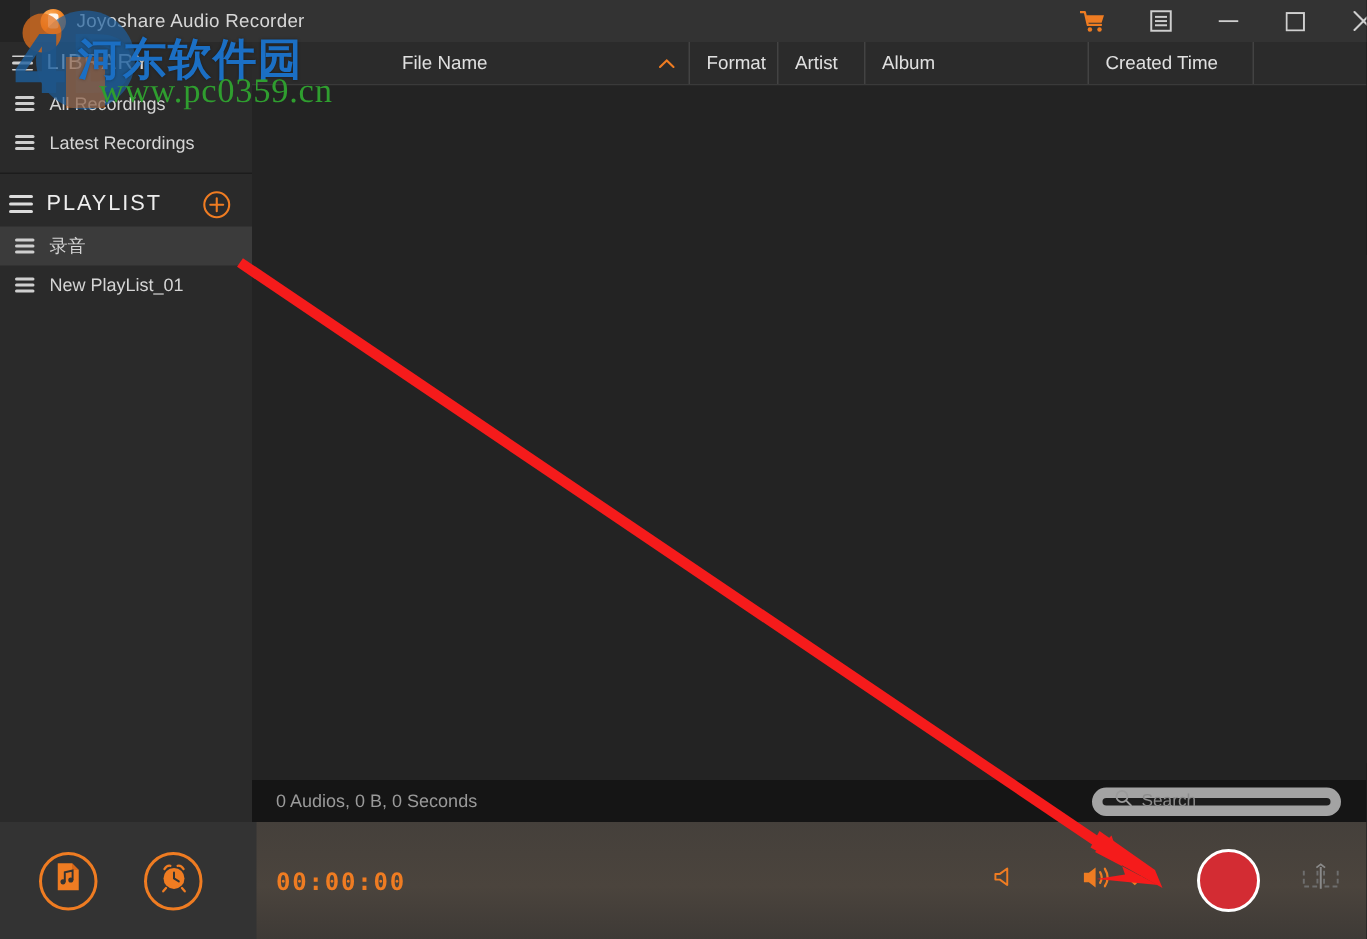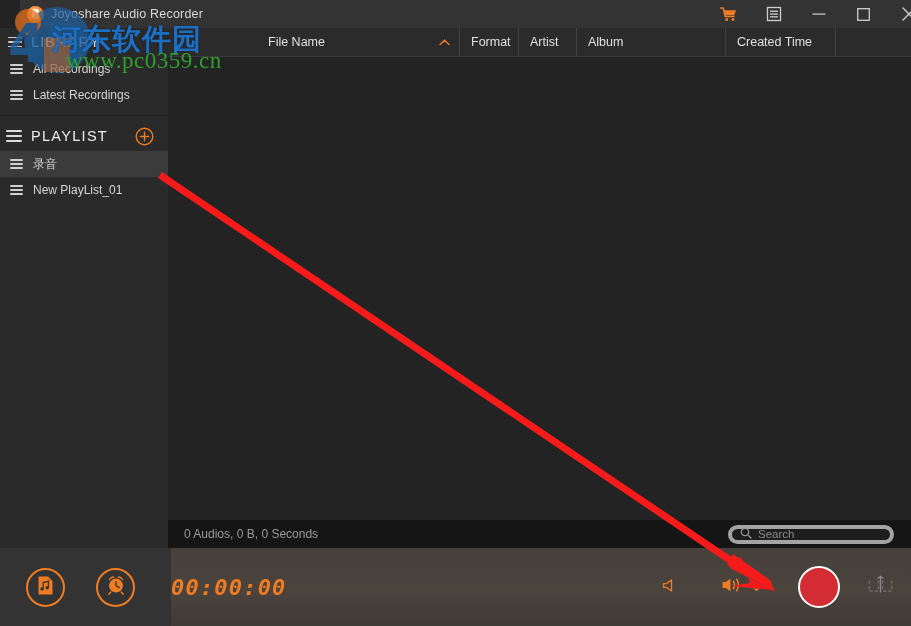--- a/index.html
+++ b/index.html
@@ -140,21 +140,21 @@
     background: #151515;
     display: flex; align-items: center;
   }
   .status-text {
     color: #9a9a9a; font-size: 12px; margin-left: 16px;
     white-space: nowrap;
   }
   .search-box {
     margin-left: auto; margin-right: 17px;
     width: 166px; height: 19px;
-    border: 4px solid #a3a3a3; border-radius: 10px;
+    border: 7px solid #a3a3a3; border-radius: 10px;
     background: #1d1d1d;
     display: flex; align-items: center;
     padding-left: 8px;
   }
   .search-box input {
     background: transparent; border: 0; outline: 0;
     color: #b5b5b5; font-size: 11.5px;
     font-family: inherit;
     margin-left: 6px; width: 125px;
   }
@@ -185,23 +185,24 @@
   }
   .round-btn {
     width: 39px; height: 39px; border-radius: 50%;
     border: 2px solid #ef7c22;
     display: flex; align-items: center; justify-content: center;
     flex: none;
   }
   .round-btn:first-of-type { margin-left: 26px; }
   .round-btn + .round-btn { margin-left: 31px; }
   .timer {
-    color: #ef7c22; font-size: 22px; letter-spacing: 1.2px;
+    color: #ef7c22; font-size: 16px; letter-spacing: 1.2px;
     font-family: "DejaVu Sans Mono", monospace;
-    font-style: italic; font-weight: bold;
+    font-weight: bold;
+    margin-left: 13px;
   }
   .cb-right {
     margin-left: auto; display: flex; align-items: center;
     margin-right: 18px;
   }
   .ctl { display: flex; align-items: center; flex: none; }
   .ctl-mute { margin-right: 44px; }
   .ctl-vol { margin-right: 36px; }
   .rec-btn {
     width: 42px; height: 42px; border-radius: 50%;

